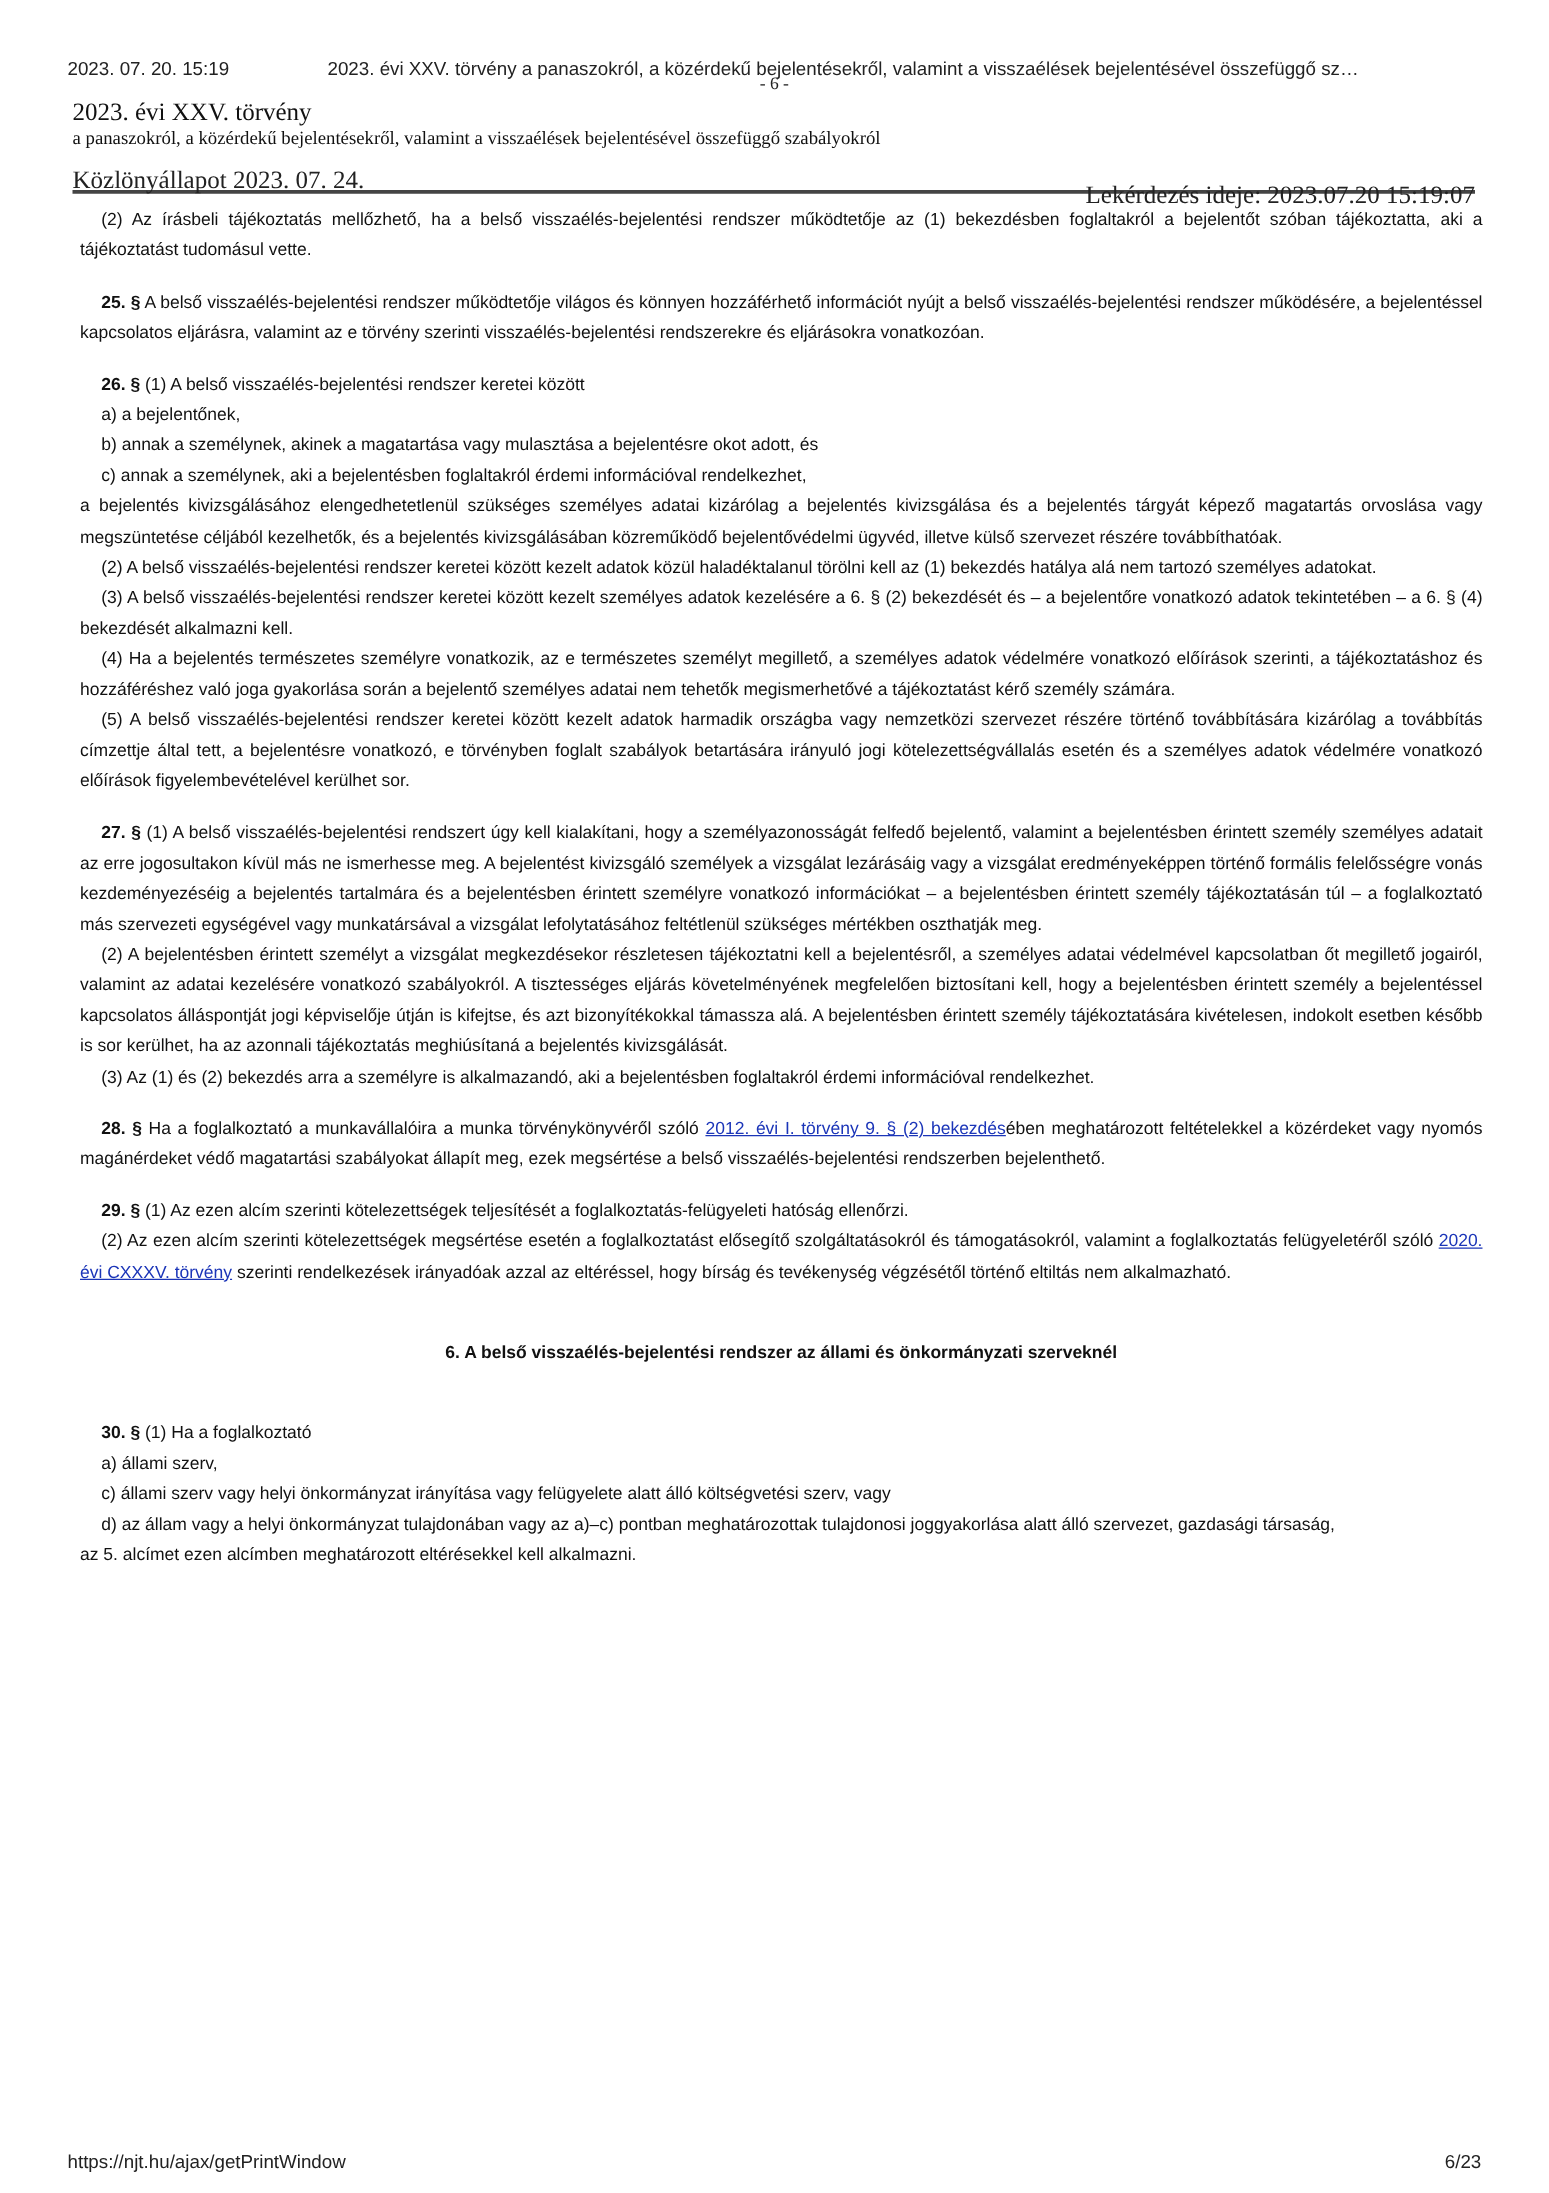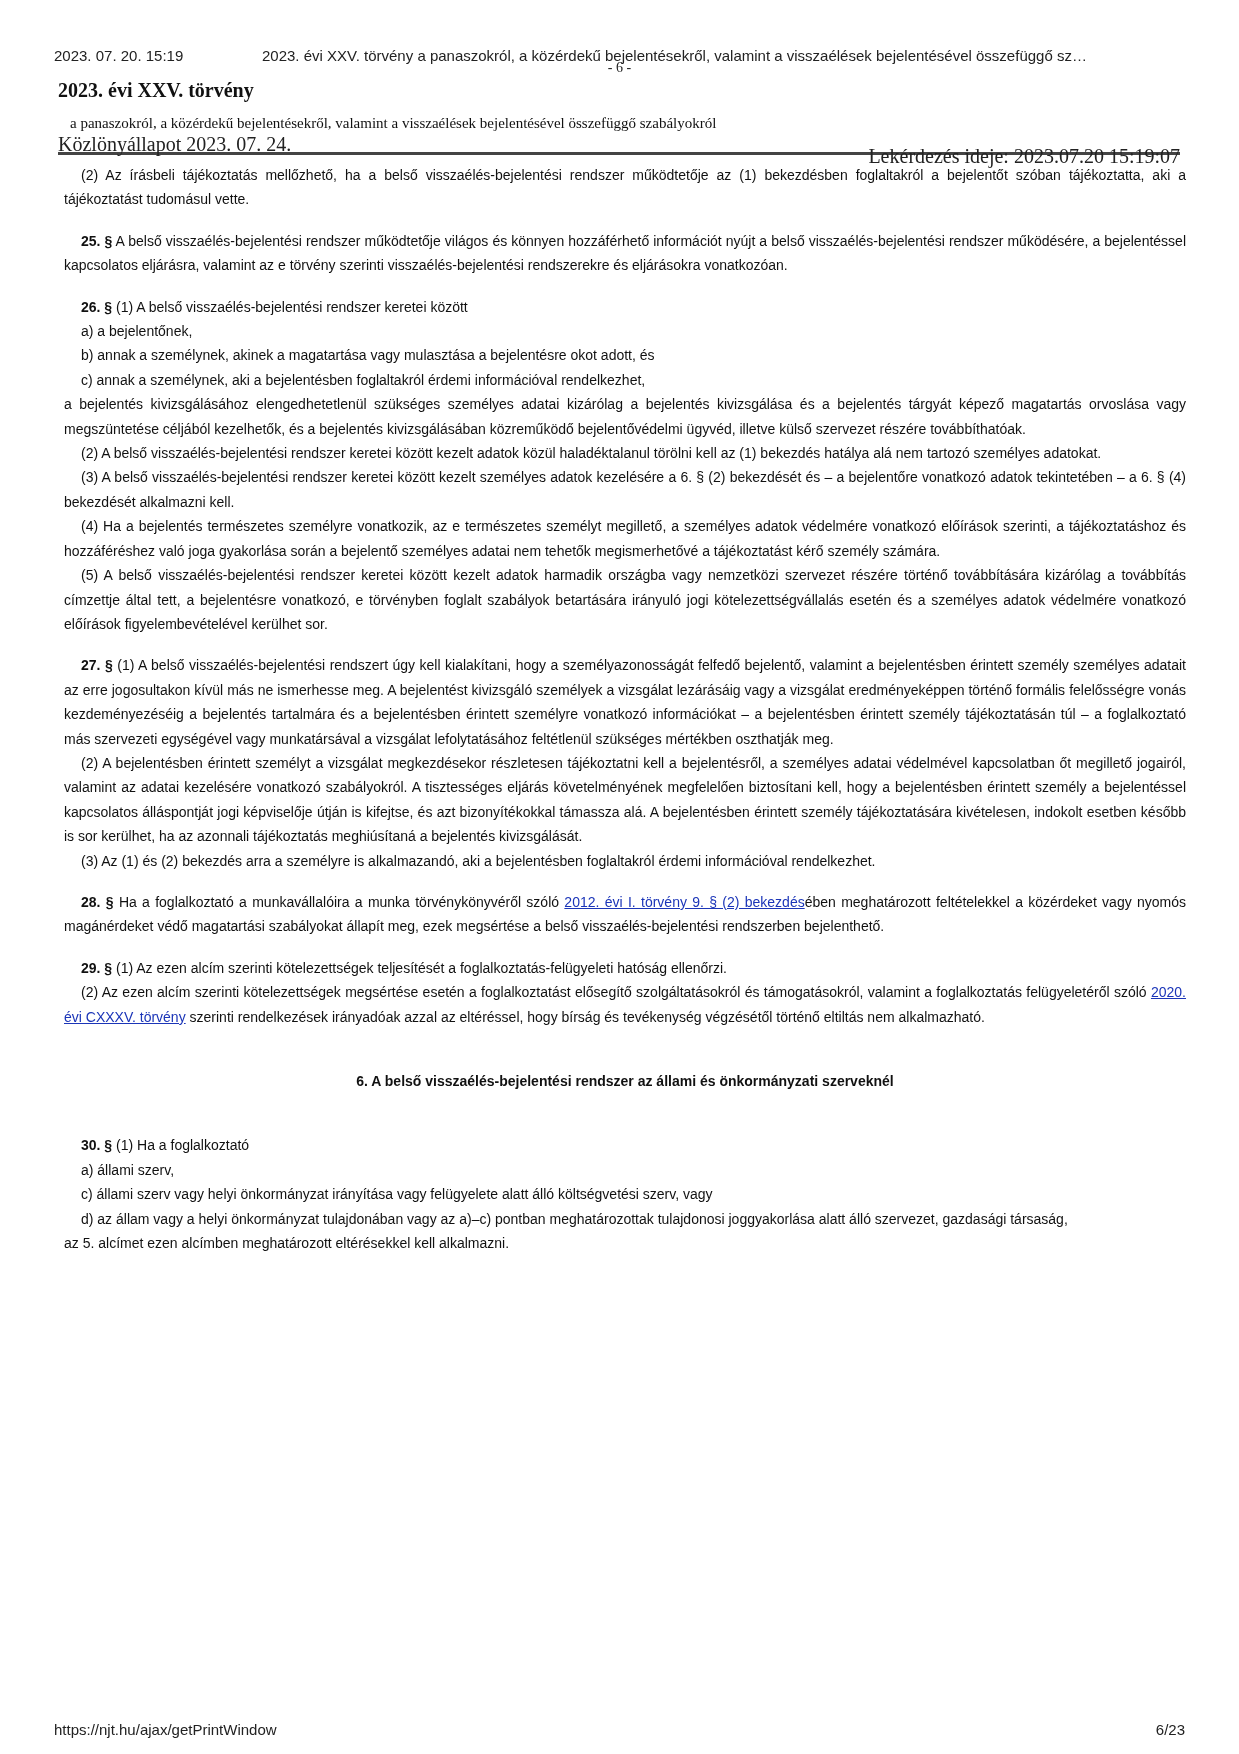--- a/index.html
+++ b/index.html
@@ -12,25 +12,25 @@
       font-family: "Liberation Sans", sans-serif; font-size: 15px; color: #222; margin-top: 16px;
     }
     .print-header .date { position: absolute; left: 54px; top: 0; }
     .print-header .title { position: absolute; left: 262px; top: 0; white-space: nowrap; }
     .page-num {
       position: absolute; top: 60px; left: 0; width: 1239px; text-align: center;
       font-family: "Liberation Serif", serif; font-size: 14px; color: #222;
     }
     .doc-head { position: absolute; left: 58px; top: 78px; width: 1122px; }
     .doc-title {
-      font-family: "Liberation Serif", serif; font-weight: bold; font-size: 20px;
+      font-family: "Liberation Serif", serif; font-weight: normal; font-size: 20px;
       line-height: 24px; margin: 0;
     }
     .doc-subtitle {
-      font-family: "Liberation Serif", serif; font-size: 15px; line-height: 18px; margin: 12px;
+      font-family: "Liberation Serif", serif; font-size: 15px; line-height: 18px; margin: 0;
     }
     .meta-row {
       position: absolute; left: 58px; top: 132px; width: 1122px; height: 20px;
       font-family: "Liberation Serif", serif; font-size: 20px; color: #222;
       border-bottom: 3px solid #444;
     }
     .meta-row .left { position: absolute; left: 0; top: 1px; }
     .meta-row .right { position: absolute; right: 0; top: 13px; }
     .content {
       position: absolute; left: 64px; top: 163px; width: 1122px;

